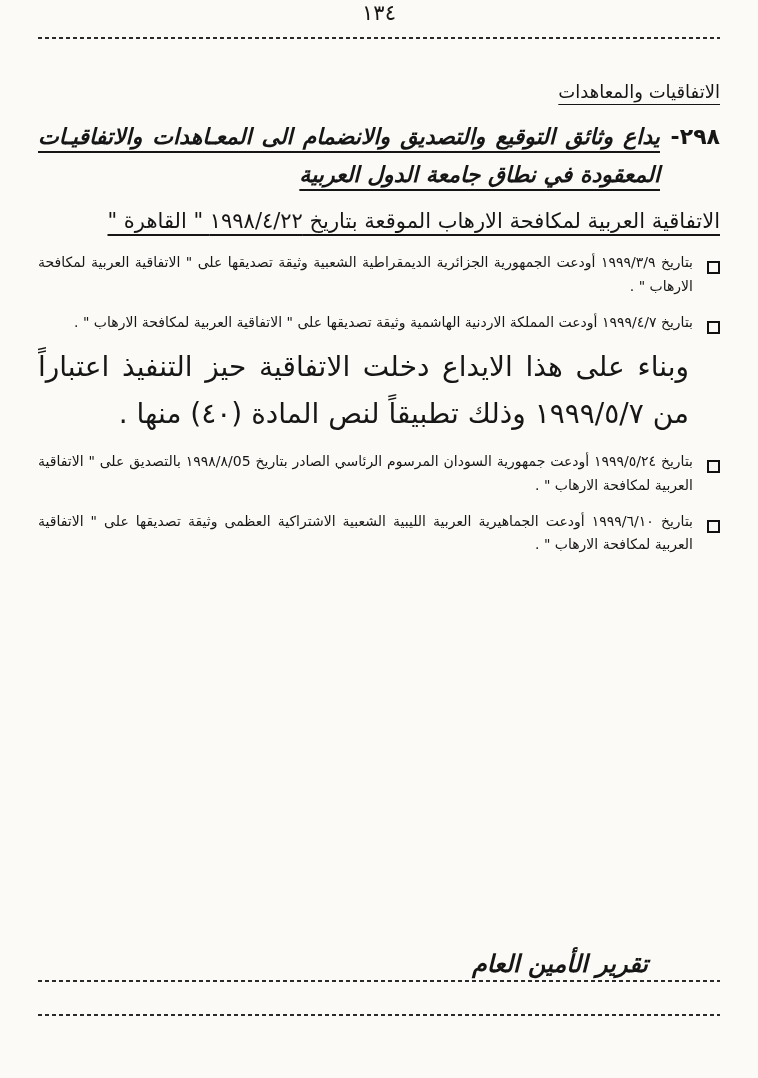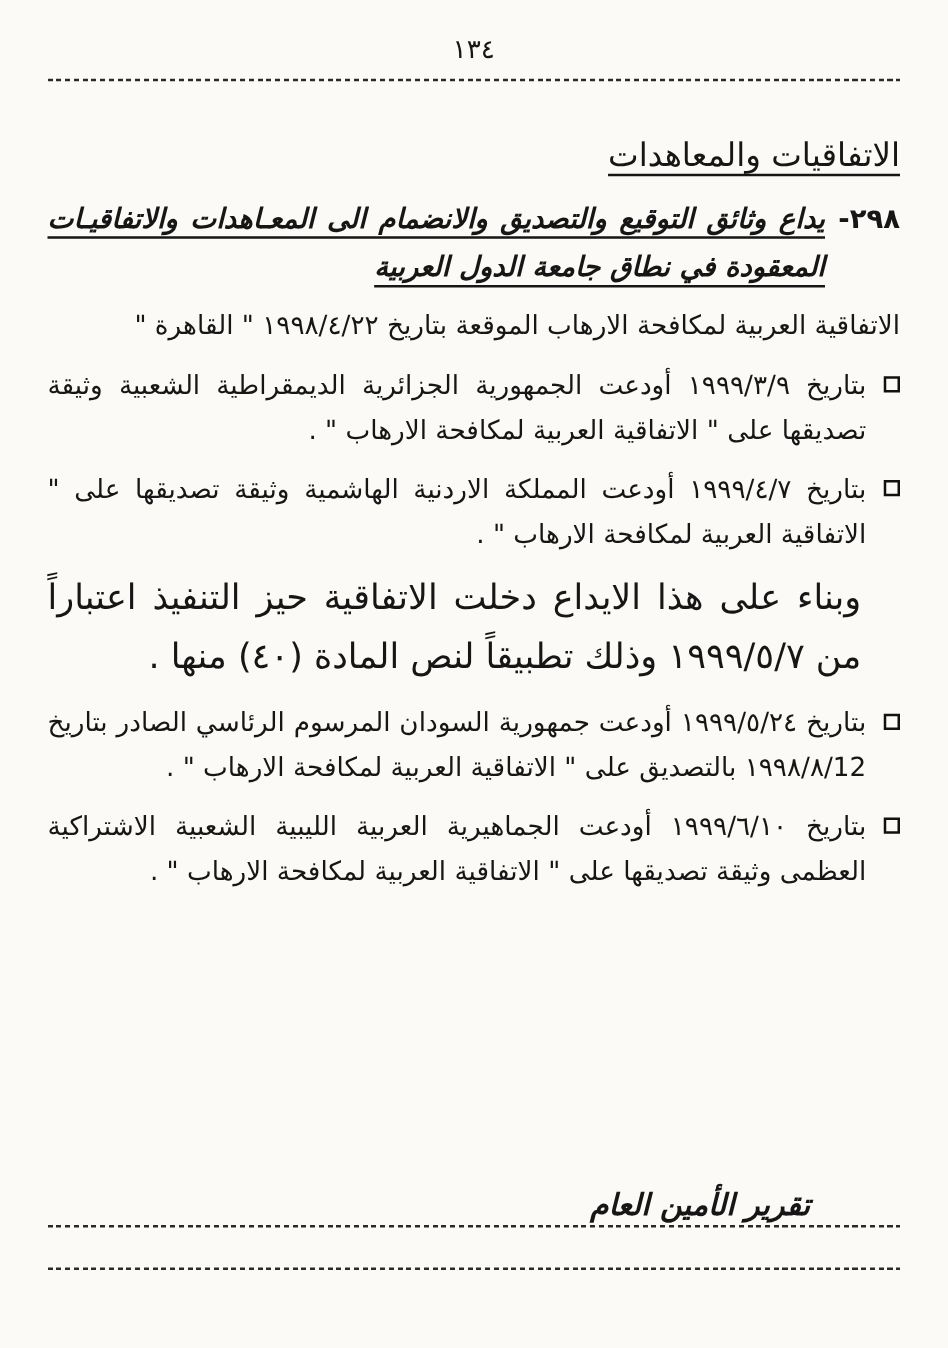--- a/index.html
+++ b/index.html
@@ -8,42 +8,42 @@
     background: #fbfaf6;
     font-family: "DejaVu Sans", sans-serif;
     color: #161616;
     overflow: hidden;
   }
   .page {
     position: relative;
     width: 758px;
     height: 1078px;
     direction: rtl;
-    padding: 27px 38px 0 38px;
+    padding: 1px 38px 0 38px;
     overflow: hidden;
   }
   .page-number {
     text-align: center;
     font-size: 21px;
     letter-spacing: 4px;
   }
   .rule {
     height: 2px;
     background: repeating-linear-gradient(to right, #2a2a2a 0 4px, transparent 4px 7px);
   }
   .top-rule { margin-top: 12px; }
   .intro {
     margin-top: 26px;
     font-size: 21px;
     line-height: 1.9;
     text-align: justify;
   }
   .section-heading {
     margin-top: 38px;
-    font-size: 26px;
+    font-size: 18px;
     line-height: 1.7;
   }
   .section-heading .u {
     text-decoration: underline;
     text-underline-offset: 6px;
   }
   .item {
     display: flex;
     margin-top: 10px;
     font-size: 22px;
@@ -57,28 +57,29 @@
     text-decoration: underline;
     text-underline-offset: 7px;
     font-style: italic;
   }
   .subtitle {
     margin-top: 8px;
     font-size: 21px;
     line-height: 1.75;
   }
   .subtitle .u {
+    text-decoration: underline;
     text-underline-offset: 6px;
   }
   .bullets { margin-top: 10px; }
   .bullet {
     display: flex;
     column-gap: 14px;
     margin-top: 12px;
-    font-size: 21px;
+    font-size: 14px;
     line-height: 1.7;
   }
   .sq {
     flex: 0 0 auto;
     width: 13px;
     height: 13px;
     border: 2px solid #111;
     margin-top: 10px;
     background: transparent;
   }
@@ -142,21 +143,21 @@
 
     <div class="bullet">
       <span class="sq"></span>
       <div class="btext">بتاريخ ١٩٩٩/٤/٧ أودعت المملكة الاردنية الهاشمية وثيقة تصديقها على " الاتفاقية العربية لمكافحة الارهاب " .</div>
     </div>
     <div class="bullet-note">وبناء على هذا الايداع دخلت الاتفاقية حيز التنفيذ اعتباراً من ١٩٩٩/٥/٧ وذلك تطبيقاً لنص المادة (٤٠) منها .</div>
 
 
     <div class="bullet">
       <span class="sq"></span>
-      <div class="btext">بتاريخ ١٩٩٩/٥/٢٤ أودعت جمهورية السودان المرسوم الرئاسي الصادر بتاريخ ١٩٩٨/٨/12 بالتصديق على " الاتفاقية  العربية لمكافحة الارهاب " .</div>
+      <div class="btext">بتاريخ ١٩٩٩/٥/٢٤ أودعت جمهورية السودان المرسوم الرئاسي الصادر بتاريخ ١٩٩٨/٨/05 بالتصديق على " الاتفاقية  العربية لمكافحة الارهاب " .</div>
     </div>
 
     <div class="bullet">
       <span class="sq"></span>
       <div class="btext">بتاريخ ١٩٩٩/٦/١٠ أودعت الجماهيرية العربية الليبية الشعبية الاشتراكية العظمى وثيقة تصديقها على " الاتفاقية العربية لمكافحة الارهاب " .</div>
     </div>
 
   </div>
 
   <div class="footer">

